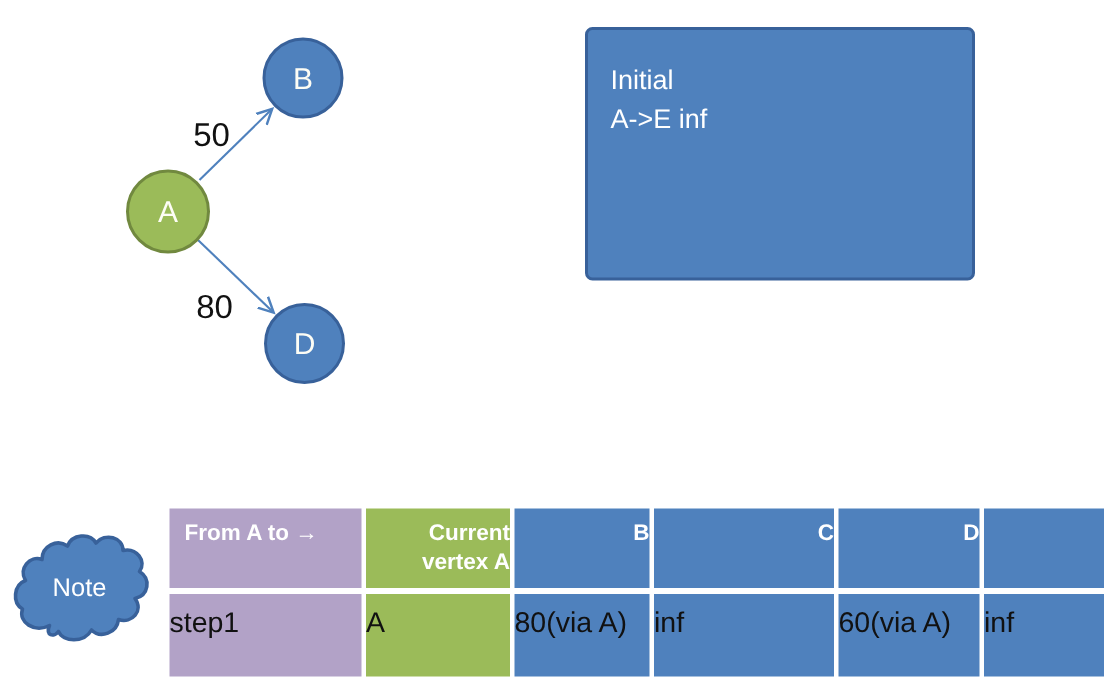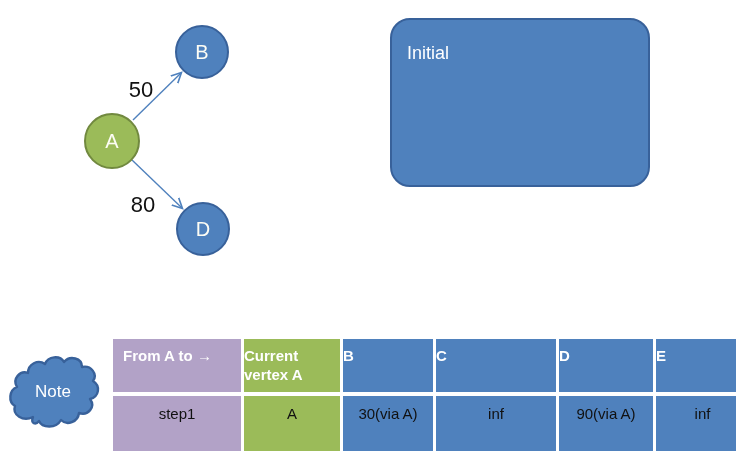--- a/index.html
+++ b/index.html
@@ -21,21 +21,21 @@
   .edge-arrow { stroke: var(--edge); fill: none; stroke-width: 1.3; }
   .edge-weight { fill: #111; font-size: 22px; text-anchor: middle; font-family: "Liberation Sans", sans-serif; }
 
   
   .initial-box {
     position: absolute;
     left: 390px; top: 18px;
     width: 241px; height: 145px;
     background: var(--blue);
     border: 2px solid var(--blueBorder);
-    border-radius: 20px;
+    border-radius: 5px;
     color: #fff;
     font-size: 18px;
     line-height: 26px;
     padding: 20px 0 0 15px;
   }
 
   
   .cloud { position: absolute; left: 6px; top: 352px; }
   .cloud-path { fill: var(--blue); stroke: var(--blueBorder); stroke-width: 2.4; stroke-linejoin: round; }
   .cloud-text { fill: #fff; font-size: 17px; text-anchor: middle; font-family: "Liberation Sans", sans-serif; }
@@ -52,28 +52,27 @@
   }
   .cell { box-sizing: border-box; }
   .bg-lav   { background: var(--lavender); }
   .bg-green { background: var(--green); }
   .bg-blue  { background: var(--blue); }
   .hdr {
     color: #fff;
     font-weight: bold;
     font-size: 15px;
     padding-top: 7px;
-    text-align: left;
+    text-align: right;
     line-height: 19px;
   }
   .hdr-left { text-align: left; padding-left: 10px; }
   .dat {
     color: #111;
-    font-size: 15px;
-    text-align: center;
+    font-size: 19px;
     padding-top: 9px;
   }
 </style>
 </head>
 <body>
 
 <div class="canvas">
 
   <svg class="graph" width="340" height="280" viewBox="0 0 340 280">
     <defs>
@@ -103,20 +102,21 @@
     </g>
 
     <g>
       <circle class="node-blue" cx="203" cy="229" r="26"></circle>
       <text class="node-label" x="203" y="236">D</text>
     </g>
   </svg>
 
   <div class="initial-box">
     <div>Initial</div>
+    <div>A-&gt;E inf</div>
   </div>
 
   <svg class="cloud" width="100" height="86" viewBox="0 0 100 86">
     <path class="cloud-path" d="M 27 65
          C 17 70, 6 63, 9 54
          C 2 50, 3 38, 11 35
          C 6 27, 14 18, 22 21
          C 22 12, 32 7, 39 12
          C 42 4, 54 3, 58 10
          C 64 3, 76 6, 76 15
@@ -132,19 +132,19 @@
   <div class="dtable">
     <div class="cell bg-lav hdr hdr-left">From A to →</div>
     <div class="cell bg-green hdr">Current vertex A</div>
     <div class="cell bg-blue hdr">B</div>
     <div class="cell bg-blue hdr">C</div>
     <div class="cell bg-blue hdr">D</div>
     <div class="cell bg-blue hdr">E</div>
 
     <div class="cell bg-lav dat">step1</div>
     <div class="cell bg-green dat">A</div>
-    <div class="cell bg-blue dat">30(via A)</div>
+    <div class="cell bg-blue dat">80(via A)</div>
     <div class="cell bg-blue dat">inf</div>
-    <div class="cell bg-blue dat">90(via A)</div>
+    <div class="cell bg-blue dat">60(via A)</div>
     <div class="cell bg-blue dat">inf</div>
   </div>
 
 </div>
 
 </body></html>

